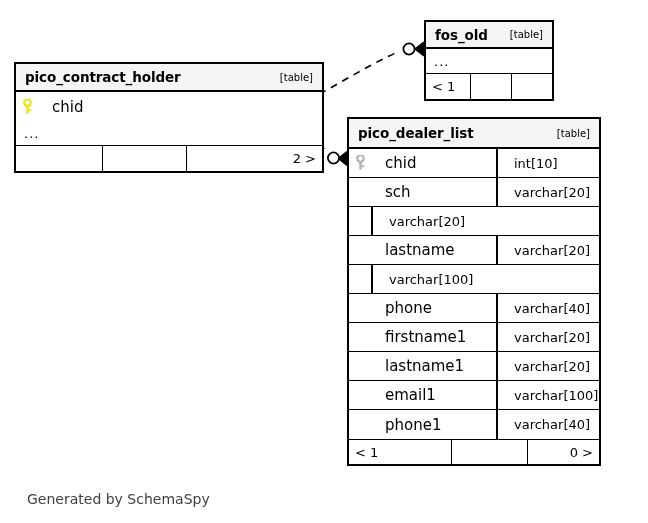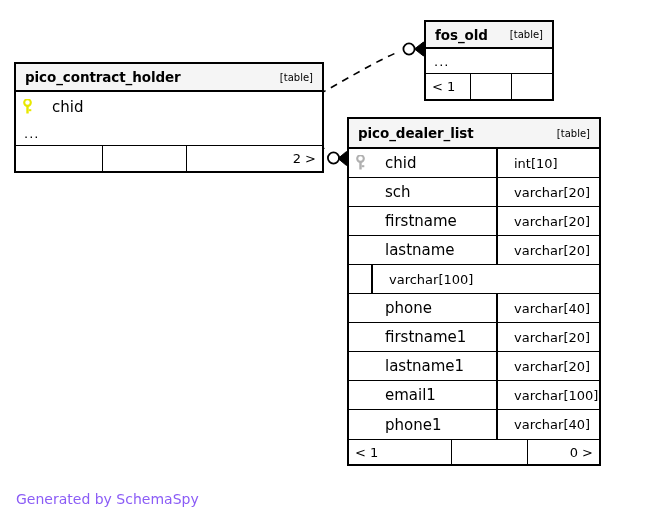--- a/index.html
+++ b/index.html
@@ -174,24 +174,24 @@
     left: 347px;
     top: 117px;
     width: 254px;
   }
   #table-pico-dealer-list .entity-header { height: 30px; }
   #table-pico-dealer-list .col-type { width: 103px; }
 
   
   #generated-caption {
     position: absolute;
-    left: 16px;
+    left: 27px;
     top: 491px;
     font-size: 14px;
-    color: #8b5cf6;
+    color: #404040;
     white-space: nowrap;
     z-index: 2;
   }
 </style>
 </head>
 <body>
 
 <div id="diagram-canvas">
 
   <svg id="connector-layer" viewBox="0 0 648 523" width="648" height="523">
@@ -297,23 +297,20 @@
         </span>
         <span class="col-type">varchar[20]</span>
       </div>
 
       <div class="col-row">
         <span class="key-slot spacer">
           <svg width="11" height="16" viewBox="0 0 11 16" aria-hidden="true">
               <rect x="0" y="0" width="1" height="1" fill="none"></rect>
             </svg>
         </span>
-        <span class="col-name">
-          <span class="col-label">firstname</span>
-        </span>
         <span class="col-type">varchar[20]</span>
       </div>
 
       <div class="col-row">
         <span class="key-slot spacer">
           <svg width="11" height="16" viewBox="0 0 11 16" aria-hidden="true">
               <rect x="0" y="0" width="1" height="1" fill="none"></rect>
             </svg>
         </span>
         <span class="col-name">

